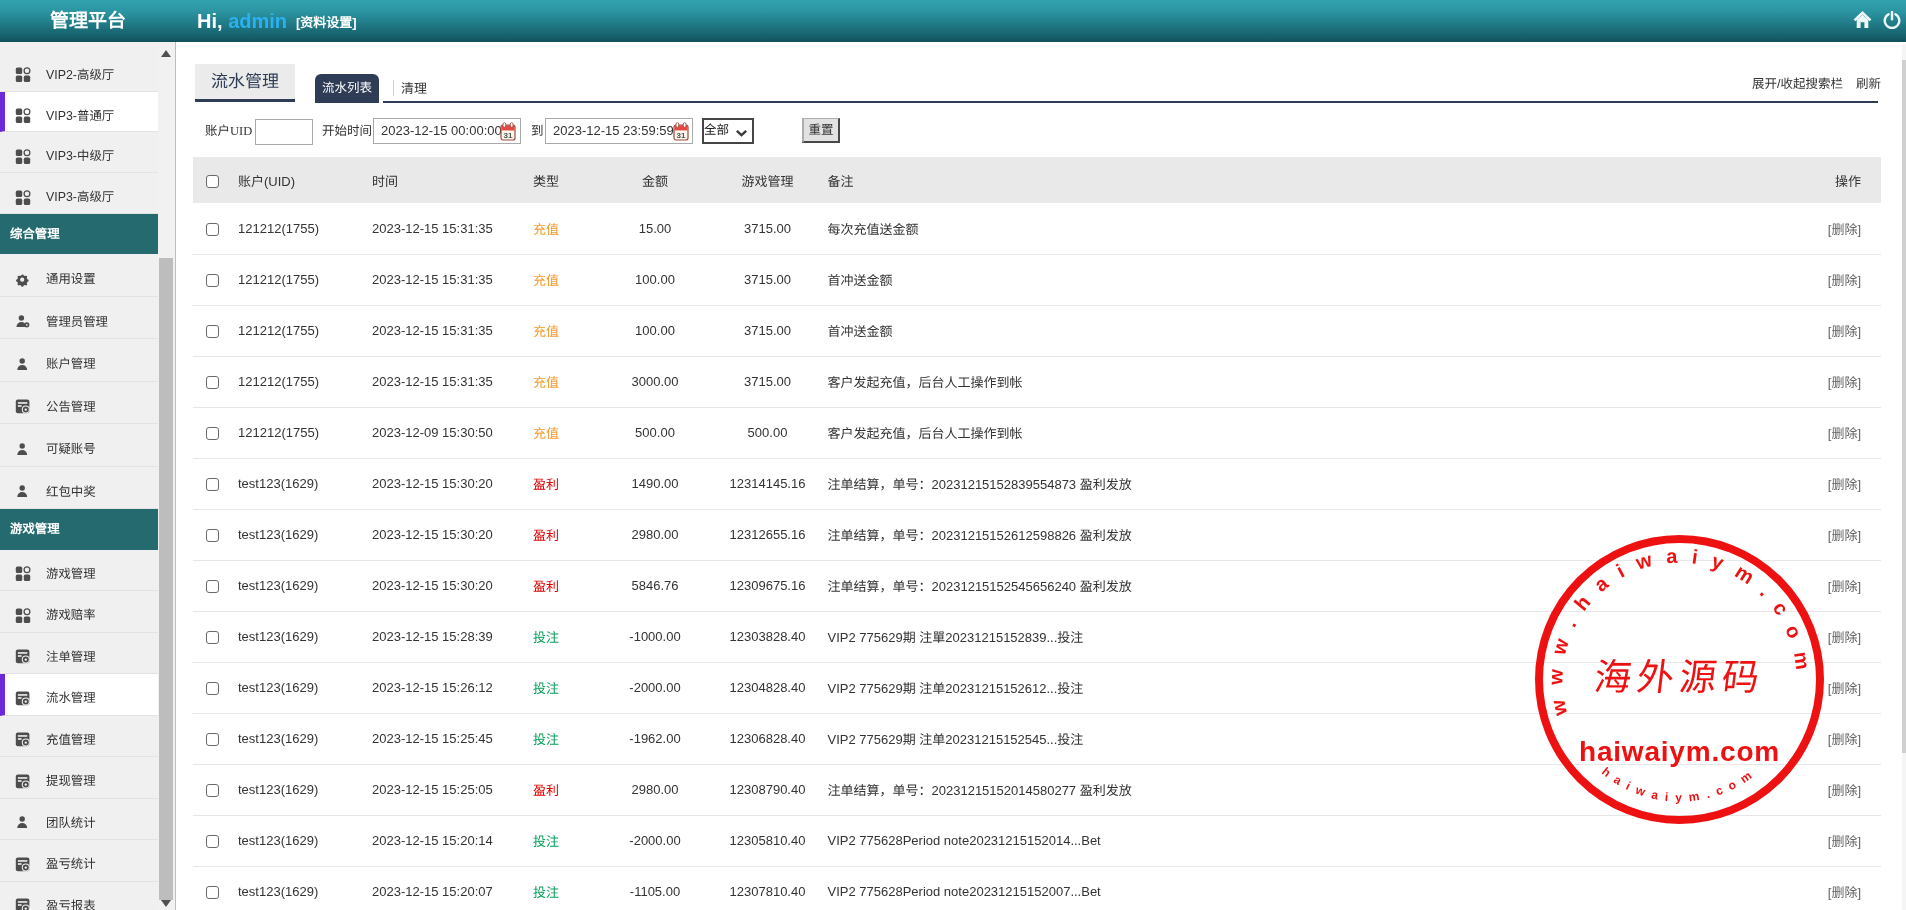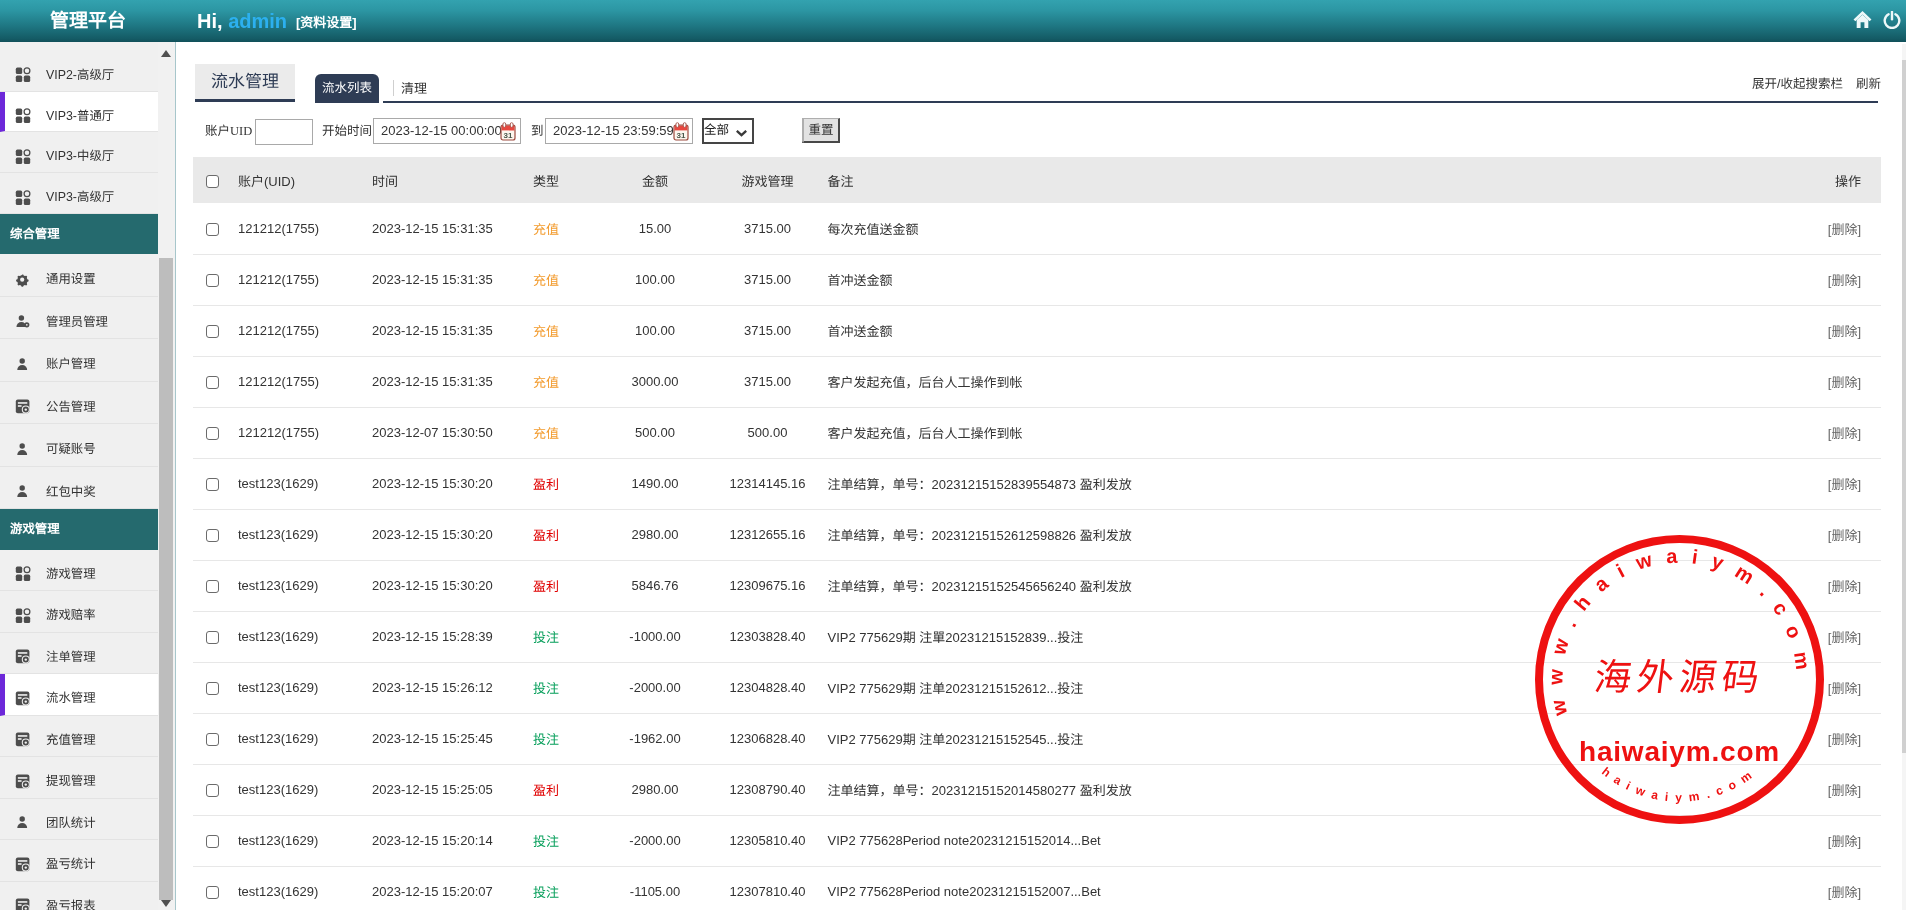--- a/index.html
+++ b/index.html
@@ -347,21 +347,21 @@
           <td class="c-time">2023-12-15 15:31:35</td>
           <td class="c-type t-org">充值</td>
           <td class="c-amt">3000.00</td>
           <td class="c-bal">3715.00</td>
           <td class="c-note">客户发起充值，后台人工操作到帐</td>
           <td class="c-op">[删除]</td>
         </tr>
 <tr>
           <td class="c-chk"><span class="cb"></span></td>
           <td class="c-uid">121212(1755)</td>
-          <td class="c-time">2023-12-07 15:30:50</td>
+          <td class="c-time">2023-12-09 15:30:50</td>
           <td class="c-type t-org">充值</td>
           <td class="c-amt">500.00</td>
           <td class="c-bal">500.00</td>
           <td class="c-note">客户发起充值，后台人工操作到帐</td>
           <td class="c-op">[删除]</td>
         </tr>
 <tr>
           <td class="c-chk"><span class="cb"></span></td>
           <td class="c-uid">test123(1629)</td>
           <td class="c-time">2023-12-15 15:30:20</td>

